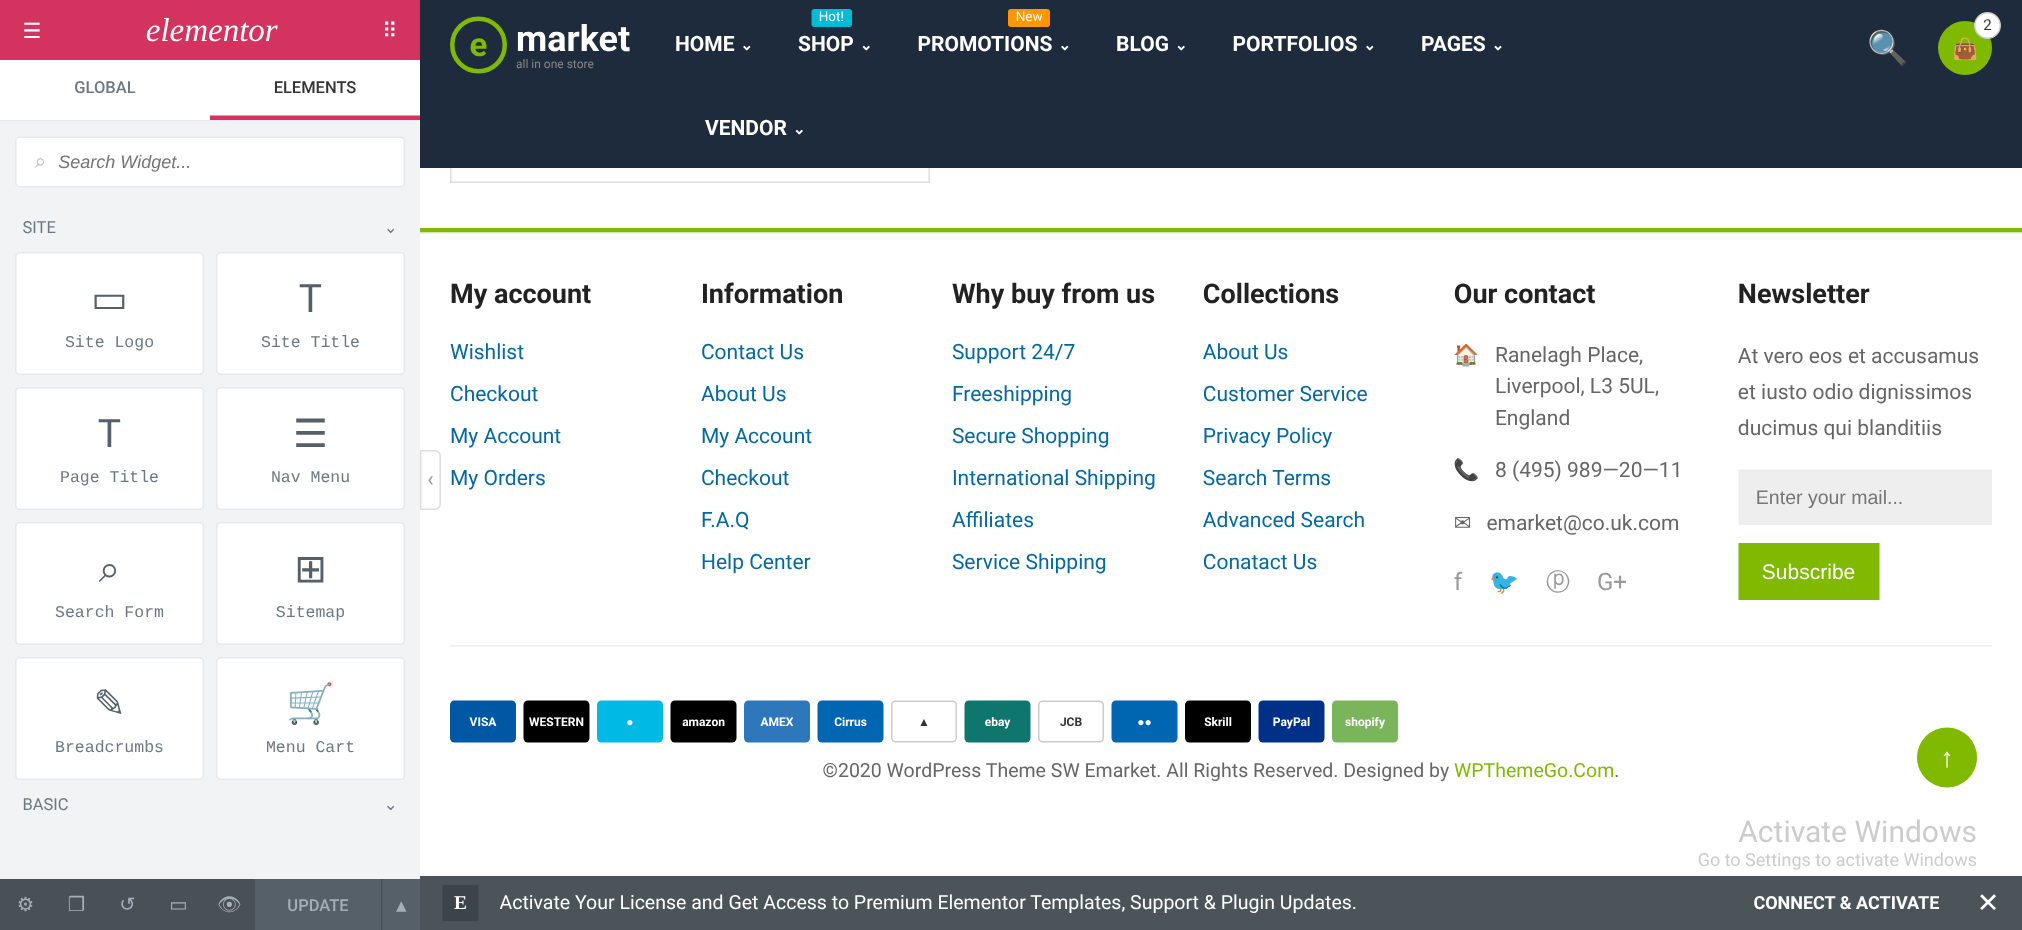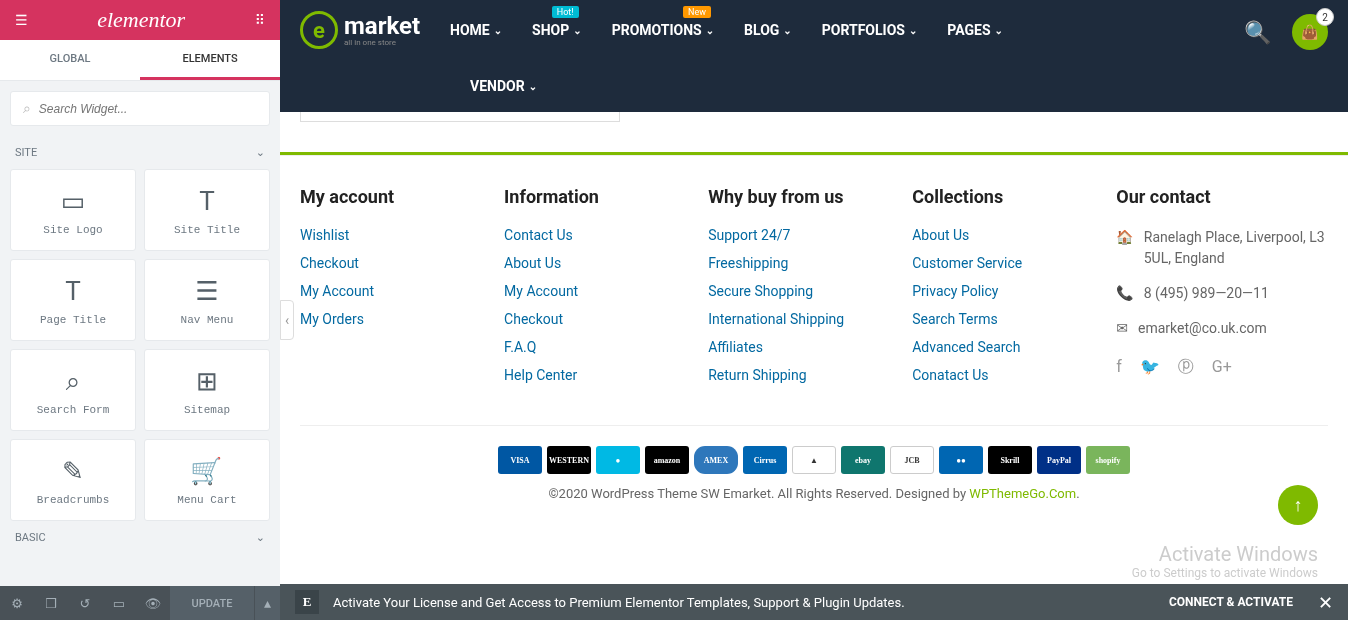--- a/index.html
+++ b/index.html
@@ -39,21 +39,21 @@
     
     .site-header { background: #1e2b3c; height: 112px; display: flex; align-items: flex-start; padding: 0 20px; position: relative; flex-wrap: wrap; }
     .site-logo { width: 150px; display: flex; align-items: center; height: 60px; }
     .site-logo-mark { width: 38px; height: 38px; border: 3px solid #7fba00; border-radius: 50%; display: flex; align-items: center; justify-content: center; color: #7fba00; font-weight: bold; font-size: 22px; margin-right: 6px; }
     .site-logo-text { color: #fff; font-size: 24px; font-weight: 700; line-height: 1; }
     .site-logo-sub { color: #888; font-size: 8px; }
     
     .site-nav { display: flex; gap: 30px; align-items: center; height: 60px; }
     .site-nav-row2 { padding-left: 170px; display: flex; align-items: center; height: 50px; }
     .nav-item { color: #fff; font-weight: 700; font-size: 14px; cursor: pointer; position: relative; display: flex; align-items: center; gap: 4px; }
-    .nav-badge { position: absolute; top: -16px; right: 3px; font-size: 9px; padding: 1px 5px; border-radius: 2px; color: #fff; font-weight: normal; }
+    .nav-badge { position: absolute; top: -16px; right: 14px; font-size: 9px; padding: 1px 5px; border-radius: 2px; color: #fff; font-weight: normal; }
     .badge-hot { background: #00bcd4; }
     .badge-new { background: #ff9800; }
     .chev { font-size: 10px; }
     
     .header-actions { position: absolute; right: 20px; top: 14px; display: flex; align-items: center; gap: 20px; }
     .search-action { color: #fff; font-size: 22px; cursor: pointer; }
     .cart-action { width: 36px; height: 36px; background: #7fba00; border-radius: 50%; display: flex; align-items: center; justify-content: center; color: #fff; position: relative; cursor: pointer; }
     .cart-badge { position: absolute; top: -6px; right: -6px; background: #fff; color: #333; border: 1px solid #ccc; width: 18px; height: 18px; border-radius: 50%; display: flex; align-items: center; justify-content: center; font-size: 10px; }
     
     .placeholder-box { margin: 0 20px 30px; width: 320px; height: 10px; border: 1px solid #ddd; border-top: none; }
@@ -67,21 +67,21 @@
     .footer-link { display: block; color: #0369a1; font-size: 14px; margin-bottom: 12px; cursor: pointer; }
     .contact-row { color: #666; font-size: 14px; margin-bottom: 14px; display: flex; gap: 10px; line-height: 1.5; }
     .contact-text { flex: 1; }
     .social-row { display: flex; gap: 18px; margin-top: 18px; }
     .social-icon { color: #999; font-size: 16px; cursor: pointer; }
     
     .newsletter-text { color: #666; font-size: 14px; line-height: 1.7; margin-bottom: 15px; }
     .newsletter-input { width: 100%; background: #eee; border: none; padding: 11px 12px; font-size: 13px; margin-bottom: 12px; }
     .newsletter-btn { background: #7fba00; color: #fff; border: none; padding: 11px 16px; font-size: 14px; font-weight: 500; cursor: pointer; }
     
-    .payment-row { display: flex; justify-content: center; gap: 5px; padding: 20px 0 12px; border-top: 1px solid #eee; margin: 0 20px; font-family: Liberation Serif, serif; }
+    .payment-row { display: flex; justify-content: flex-start; gap: 5px; padding: 36px 0 12px; border-top: 1px solid #eee; margin: 0 20px; }
     .payment-card { width: 44px; height: 28px; border-radius: 3px; display: flex; align-items: center; justify-content: center; font-size: 8px; color: #fff; font-weight: bold; }
     
     .copyright { text-align: center; color: #666; font-size: 13px; padding-bottom: 20px; }
     .copyright .link { color: #7fba00; cursor: pointer; }
     
     .scroll-top { position: absolute; right: 30px; bottom: 95px; width: 40px; height: 40px; background: #7fba00; border-radius: 50%; display: flex; align-items: center; justify-content: center; color: #fff; cursor: pointer; font-size: 18px; }
     
     .watermark { position: absolute; right: 30px; bottom: 40px; text-align: right; color: #ccc; font-size: 20px; line-height: 1.2; pointer-events: none; }
     .watermark-sub { font-size: 12px; }
     
@@ -238,21 +238,21 @@
         <a class="footer-link">F.A.Q</a>
         <a class="footer-link">Help Center</a>
       </div>
       <div class="footer-col">
         <div class="footer-heading">Why buy from us</div>
         <a class="footer-link">Support 24/7</a>
         <a class="footer-link">Freeshipping</a>
         <a class="footer-link">Secure Shopping</a>
         <a class="footer-link">International Shipping</a>
         <a class="footer-link">Affiliates</a>
-        <a class="footer-link">Return Shipping</a>
+        <a class="footer-link">Service Shipping</a>
       </div>
       <div class="footer-col">
         <div class="footer-heading">Collections</div>
         <a class="footer-link">About Us</a>
         <a class="footer-link">Customer Service</a>
         <a class="footer-link">Privacy Policy</a>
         <a class="footer-link">Search Terms</a>
         <a class="footer-link">Advanced Search</a>
         <a class="footer-link">Conatact Us</a>
       </div>
@@ -270,28 +270,32 @@
           <span>✉</span>
           <span class="contact-text">emarket@co.uk.com</span>
         </div>
 <div class="social-row">
   <span class="social-icon">f</span>
   <span class="social-icon">🐦</span>
   <span class="social-icon">ⓟ</span>
   <span class="social-icon">G+</span>
 </div>
       </div>
+      <div class="footer-col wide"><div class="footer-heading">Newsletter</div>
+<div class="newsletter-text">At vero eos et accusamus et iusto odio dignissimos ducimus qui blanditiis</div>
+<input class="newsletter-input" type="text" placeholder="Enter your mail..." style="">
+<button class="newsletter-btn">Subscribe</button></div>
     </div>
 
   <div class="payment-row" id="payment-row">
       <div class="payment-card" style="background: rgb(0, 87, 163);">VISA</div>
       <div class="payment-card" style="background: rgb(0, 0, 0);">WESTERN</div>
       <div class="payment-card" style="background: rgb(0, 185, 228);">●</div>
       <div class="payment-card" style="background: rgb(0, 0, 0);">amazon</div>
-      <div class="payment-card" style="background: rgb(46, 119, 187); border-radius: 11px;">AMEX</div>
+      <div class="payment-card" style="background: rgb(46, 119, 187);">AMEX</div>
       <div class="payment-card" style="background: rgb(0, 102, 178);">Cirrus</div>
       <div class="payment-card" style="background: rgb(255, 255, 255); color: rgb(51, 51, 51); border: 1px solid rgb(204, 204, 204);">▲</div>
       <div class="payment-card" style="background: #0f766e;">ebay</div>
       <div class="payment-card" style="background: rgb(255, 255, 255); color: rgb(51, 51, 51); border: 1px solid rgb(204, 204, 204);">JCB</div>
       <div class="payment-card" style="background: rgb(0, 102, 178);">●●</div>
       <div class="payment-card" style="background: rgb(0, 0, 0);">Skrill</div>
       <div class="payment-card" style="background: rgb(0, 48, 135);">PayPal</div>
       <div class="payment-card" style="background: rgb(122, 181, 92);">shopify</div>
     </div>
 

